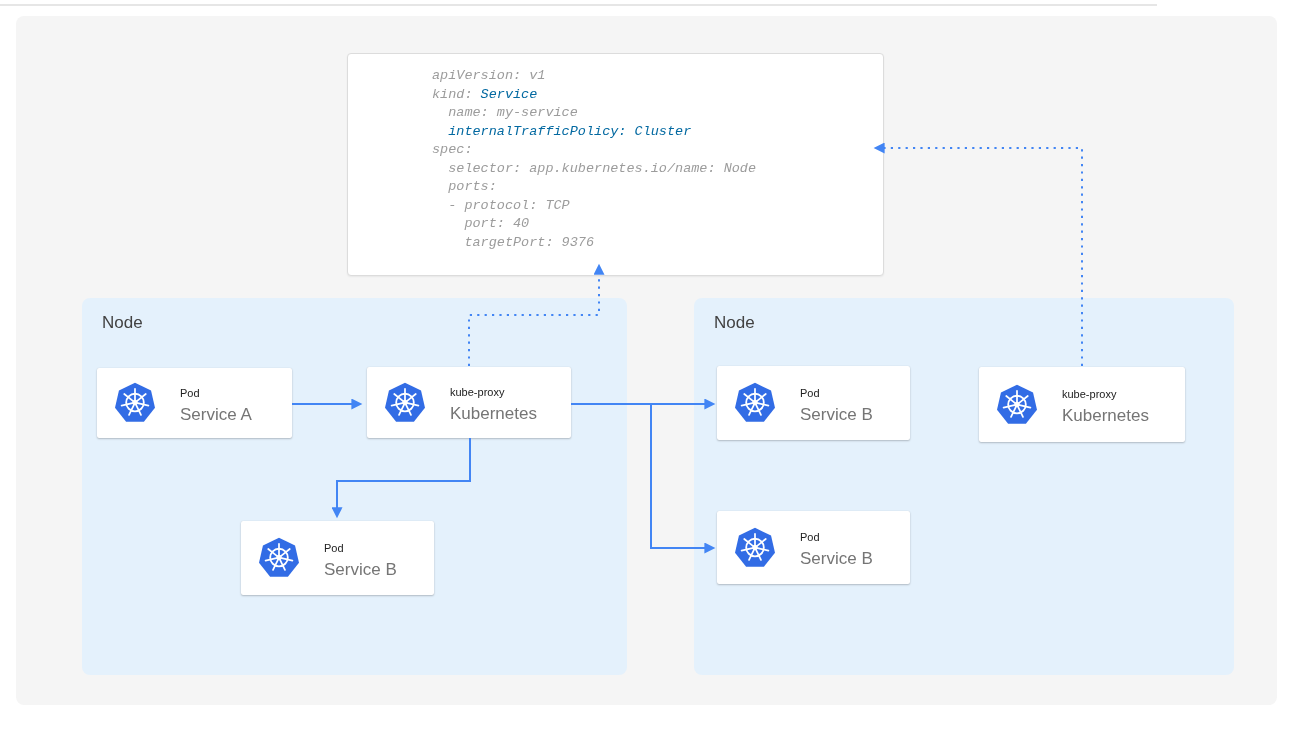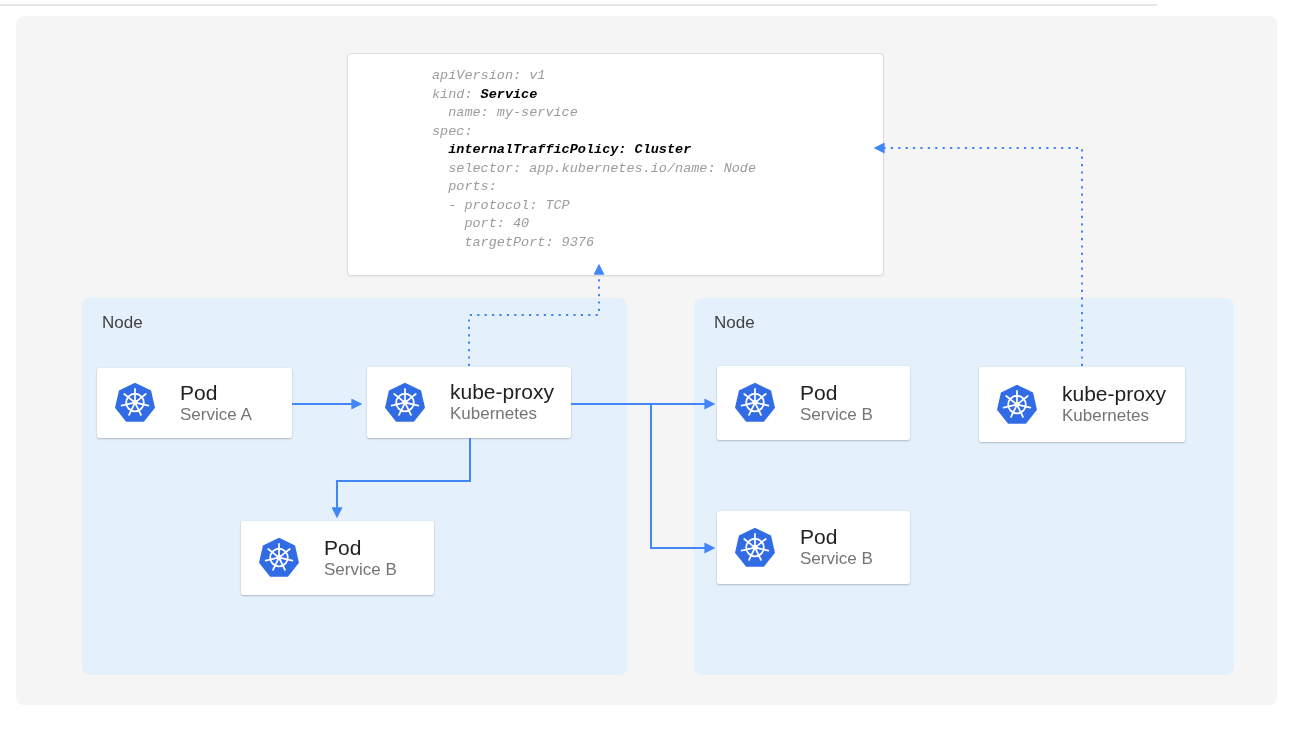--- a/index.html
+++ b/index.html
@@ -59,21 +59,21 @@
   .card-pod-bl  { left: 241px; top: 521px; width: 193px; height: 74px; }
   .card-pod-rt  { left: 717px; top: 366px; width: 193px; height: 74px; }
   .card-pod-rb  { left: 717px; top: 511px; width: 193px; height: 73px; }
   .card-kp-r    { left: 979px; top: 367px; width: 206px; height: 75px; }
 
   .k8s-icon { width: 44px; height: 44px; flex: 0 0 44px; display: block; }
   .k8s-icon svg { width: 100%; height: 100%; display: block; }
 
   .card-text { margin-left: 23px; }
   .card-title {
-    font-size: 21px;
+    font-size: 11px;
     color: #212121;
     line-height: 22px;
   }
   .card-subtitle {
     font-size: 17px;
     color: #757575;
     line-height: 21px;
   }
 
   
@@ -89,22 +89,22 @@
   }
   .code-line {
     font-family: "Liberation Mono", "DejaVu Sans Mono", monospace;
     font-style: italic;
     font-size: 13.5px;
     line-height: 18.5px;
     color: #9c9c9c;
     white-space: pre;
   }
   .code-bold {
-    font-weight: bold;
-    color: #000000;
+    font-weight: normal;
+    color: #0369a1;
   }
 
   
   .arrows {
     position: absolute;
     left: 0; top: 0;
     width: 1296px; height: 729px;
     pointer-events: none;
   }
 </style>
@@ -120,22 +120,22 @@
       <div class="node-label">Node</div>
     </div>
     <div class="node node-right">
       <div class="node-label">Node</div>
     </div>
 
     <div class="code-card">
       <div class="code-line"><span>apiVersion: v1</span></div>
       <div class="code-line"><span>kind: </span><span class="code-bold">Service</span></div>
       <div class="code-line"><span>  name: my-service</span></div>
+      <div class="code-line"><span class="code-bold">  internalTrafficPolicy: Cluster</span></div>
       <div class="code-line"><span>spec:</span></div>
-      <div class="code-line"><span class="code-bold">  internalTrafficPolicy: Cluster</span></div>
       <div class="code-line"><span>  selector: app.kubernetes.io/name: Node</span></div>
       <div class="code-line"><span>  ports:</span></div>
       <div class="code-line"><span>  - protocol: TCP</span></div>
       <div class="code-line"><span>    port: 40</span></div>
       <div class="code-line"><span>    targetPort: 9376</span></div>
     </div>
 
     <div class="card card-pod-a" style="left:81px;top:352px;">
       <span class="k8s-icon">
           <svg viewBox="0 0 48 48" xmlns="http://www.w3.org/2000/svg">

